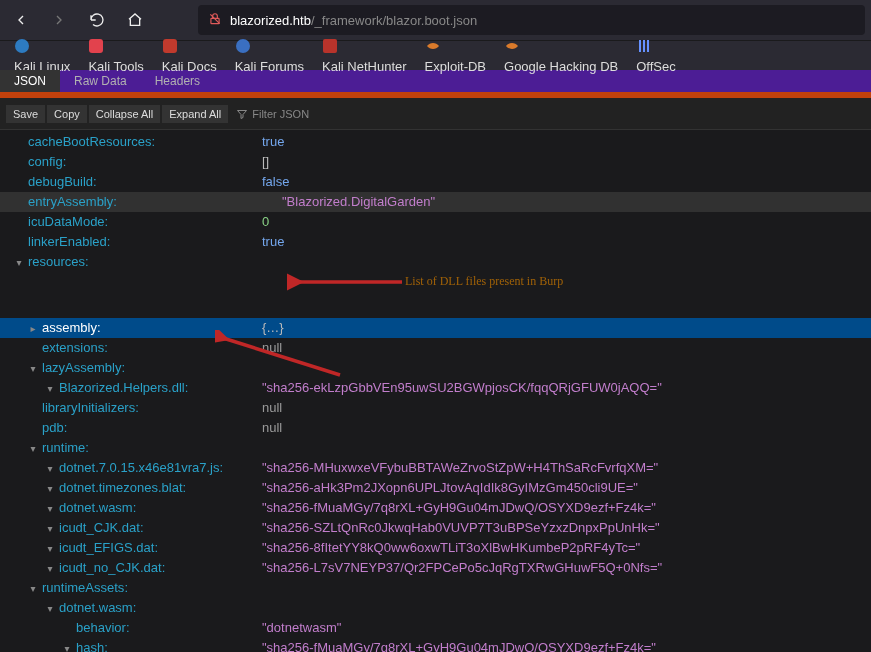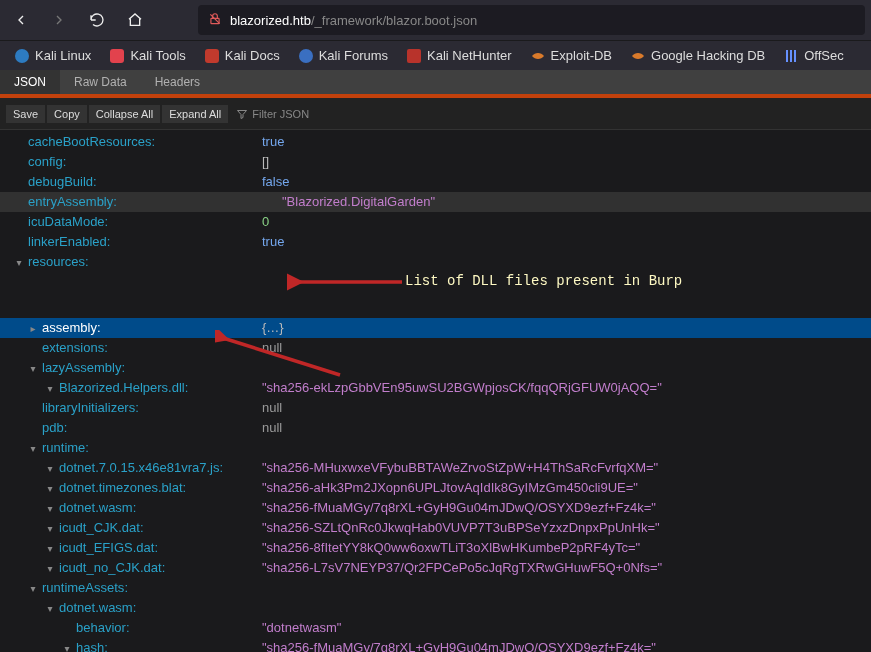--- a/index.html
+++ b/index.html
@@ -5,23 +5,23 @@
     * { margin:0; padding:0; box-sizing:border-box; font-family:-apple-system,BlinkMacSystemFont,"Segoe UI",Arial,sans-serif; }
     body { background:#1a1a1c; color:#ccc; width:871px; height:652px; overflow:hidden; font-size:13px; }
     .navbar { background:#2b2a33; height:40px; display:flex; align-items:center; padding:0 6px; gap:8px; }
     .nav-btn { width:30px; height:30px; display:flex; align-items:center; justify-content:center; color:#eee; border-radius:4px; cursor:pointer; }
     .nav-btn.disabled { color:#777; }
     .url-bar { background:#1c1b22; flex:1; height:30px; border-radius:4px; display:flex; align-items:center; padding:0 10px; margin-left:40px; gap:8px; color:#ccc; }
     .url-bar .lock { color:#e05a5a; }
     .url-host { color:#fff; }
     .url-path { color:#888;text-align:center; }
     .bookmarks { background:#2b2a33; height:30px; display:flex; align-items:center; padding:0 8px; gap:6px; font-size:13px; color:#ddd; border-top:1px solid #1a1a1c;}
-    .bm { display:flex; gap:5px; padding:2px 6px; white-space:nowrap; cursor:pointer; }
+    .bm { display:flex; gap:5px; padding:2px 6px; white-space:nowrap; cursor:pointer;flex-direction:column; }
     .bm-icon { width:16px; height:16px; display:inline-block; }
-    .tabbar { background:#404040; height:28px; display:flex; align-items:center; border-bottom:4px solid #c2410c; }
+    .tabbar { background:#4c1d95; height:28px; display:flex; align-items:center; border-bottom:6px solid #c2410c; }
     .tab { padding:0 14px; height:100%; display:flex; align-items:center; color:#b1b1b1; font-size:12px; cursor:pointer; }
     .tab.active { background:#333; color:#fff; }
     .toolbar { background:#222; height:32px; display:flex; align-items:center; padding:0 6px; gap:2px; border-bottom:1px solid #333;}
     .tbtn { background:#333; color:#ddd; font-size:11px; padding:3px 7px; cursor:pointer; border:0; }
     .filter { display:flex; align-items:center; gap:4px; color:#888; font-size:11px; margin-left:6px; }
     .tree { font-family:Menlo,Consolas,"Liberation Mono",monospace; font-size:13px; line-height:20px; padding-top:2px; position:relative; }
     .row { display:flex; align-items:center; height:20px; position:relative; }
     .row.lvl0 .klabel { padding-left:28px; }
     .row.lvl1 .klabel { padding-left:42px; }
     .row.lvl2 .klabel { padding-left:59px; }
@@ -34,21 +34,21 @@
     .v-num { color:#89d185; }
     .v-str { color:#c27ecc; }
     .v-null { color:#999; }
     .v-obj { color:#bbb; }
     .tw { position:absolute; display:inline-block; width:10px; text-align:center; transform:translateX(-14px); color:#888; }
     .tw.closed::before { content:"\25B8"; font-size:10px;}
     .tw.open::before { content:"\25BE"; font-size:10px;}
     .row.hl-entry { background:#313131;gap:20px;}
     .row.hl-assembly { background:#004b8a;margin-top:46px; }
     .row.hl-assembly .key,.row.hl-assembly .colon { color:#fff; }
-    .annot { position:absolute; color:#fef9c3; font-size:14px; font-weight:500; pointer-events:none; z-index:5; font-family:Liberation Mono, monospace;}
+    .annot { position:absolute; color:#a16207; font-size:12px; font-weight:500; pointer-events:none; z-index:5; font-family:Liberation Serif, serif;}
     .arrow { position:absolute; pointer-events:none; z-index:4; }
     svg.icon-sm{width:16px;height:16px;}
   </style>
 </head>
 <body>
 
 <div class="navbar">
   <div class="nav-btn">
       <svg class="icon-sm" viewBox="0 0 24 24" fill="none" stroke="#eee" stroke-width="2">
         <path d="M15 6l-6 6 6 6"></path>

